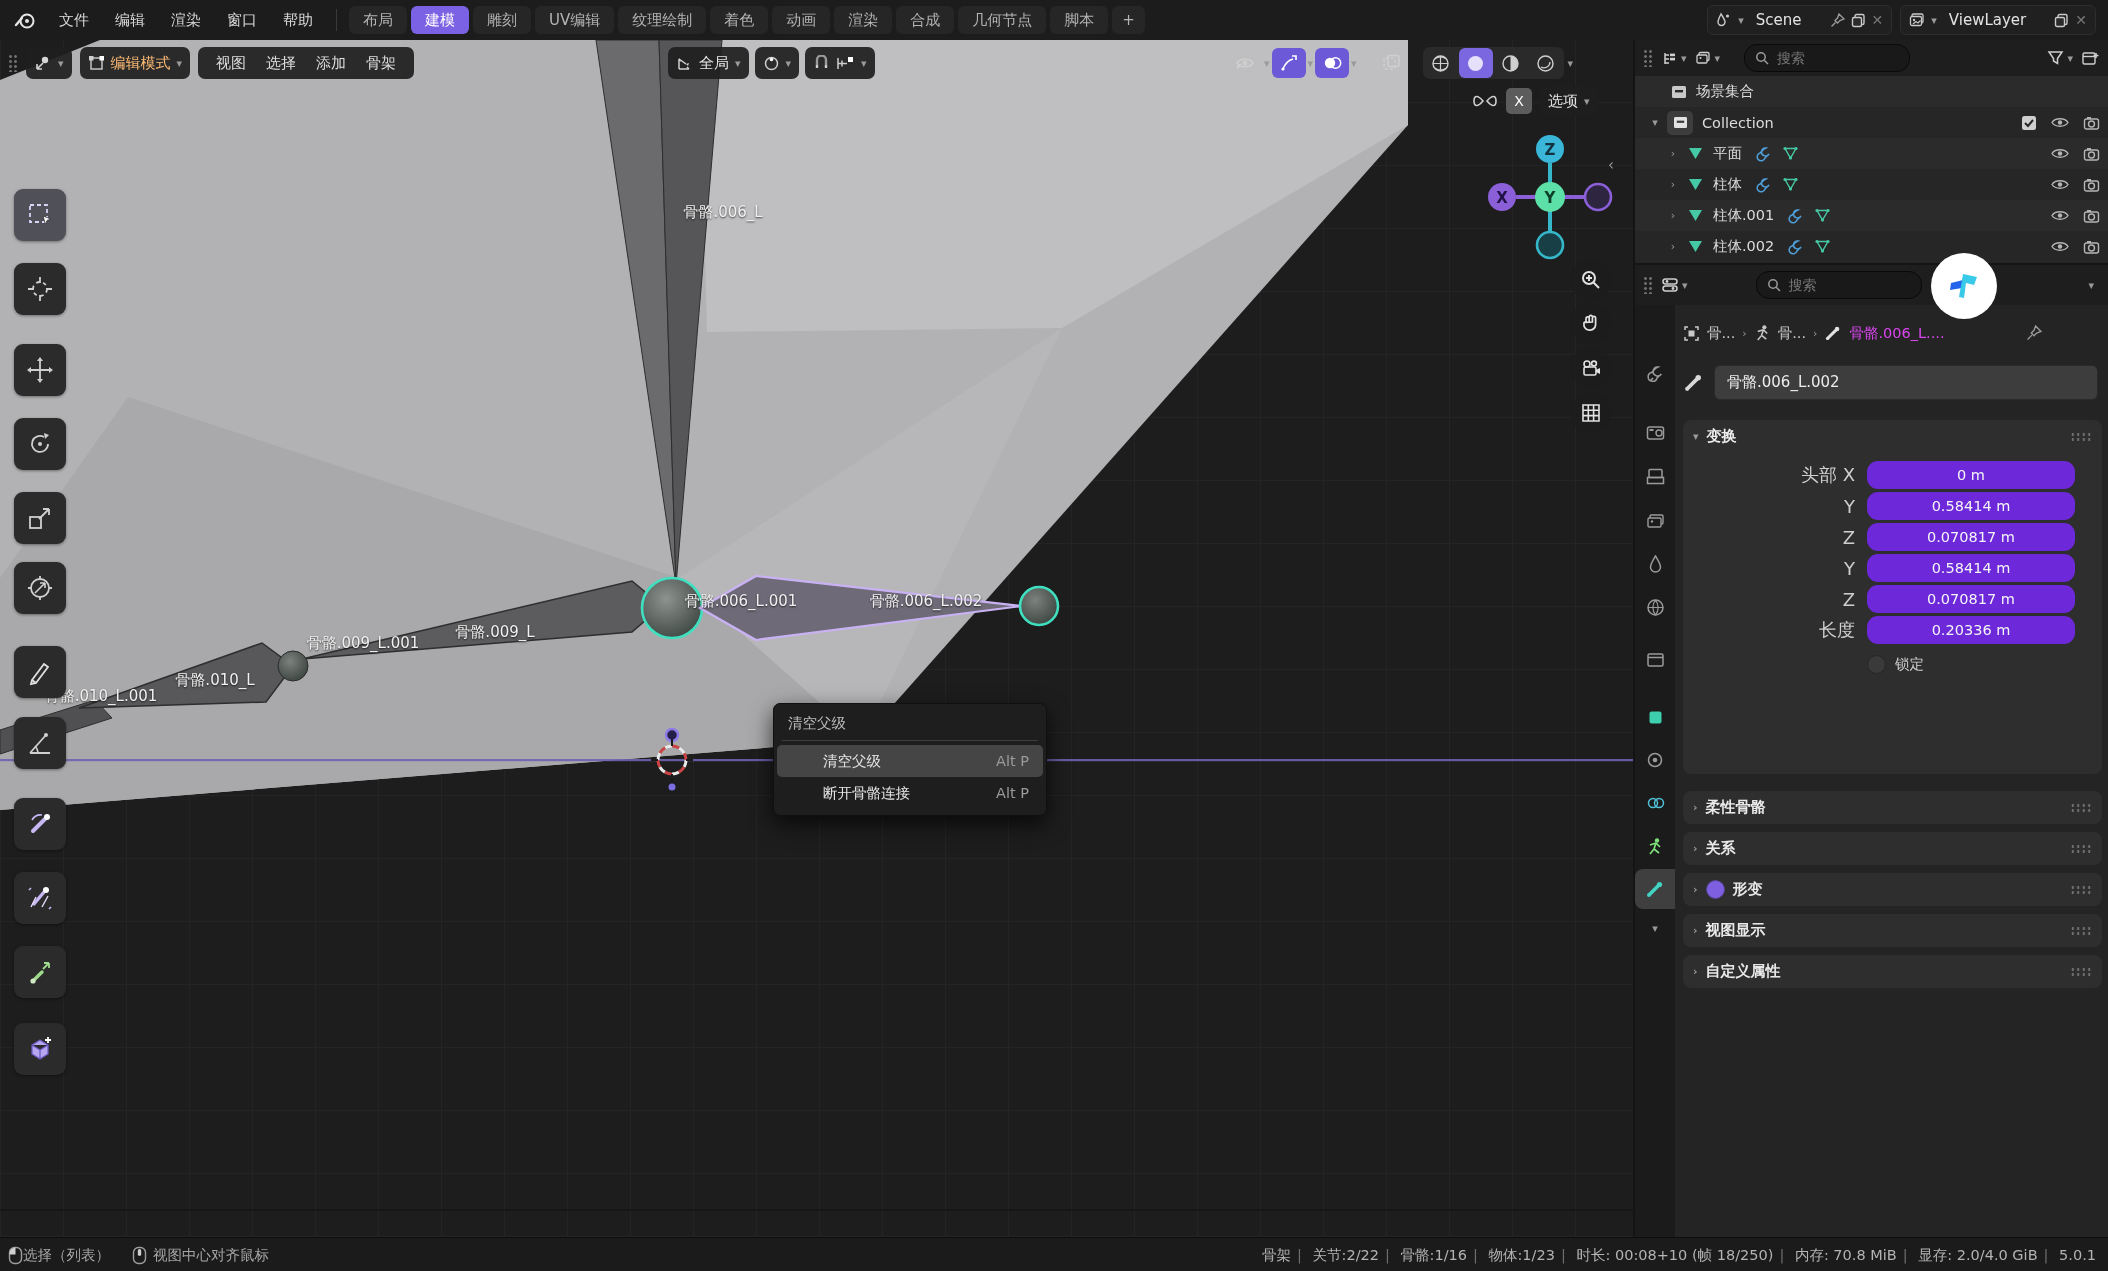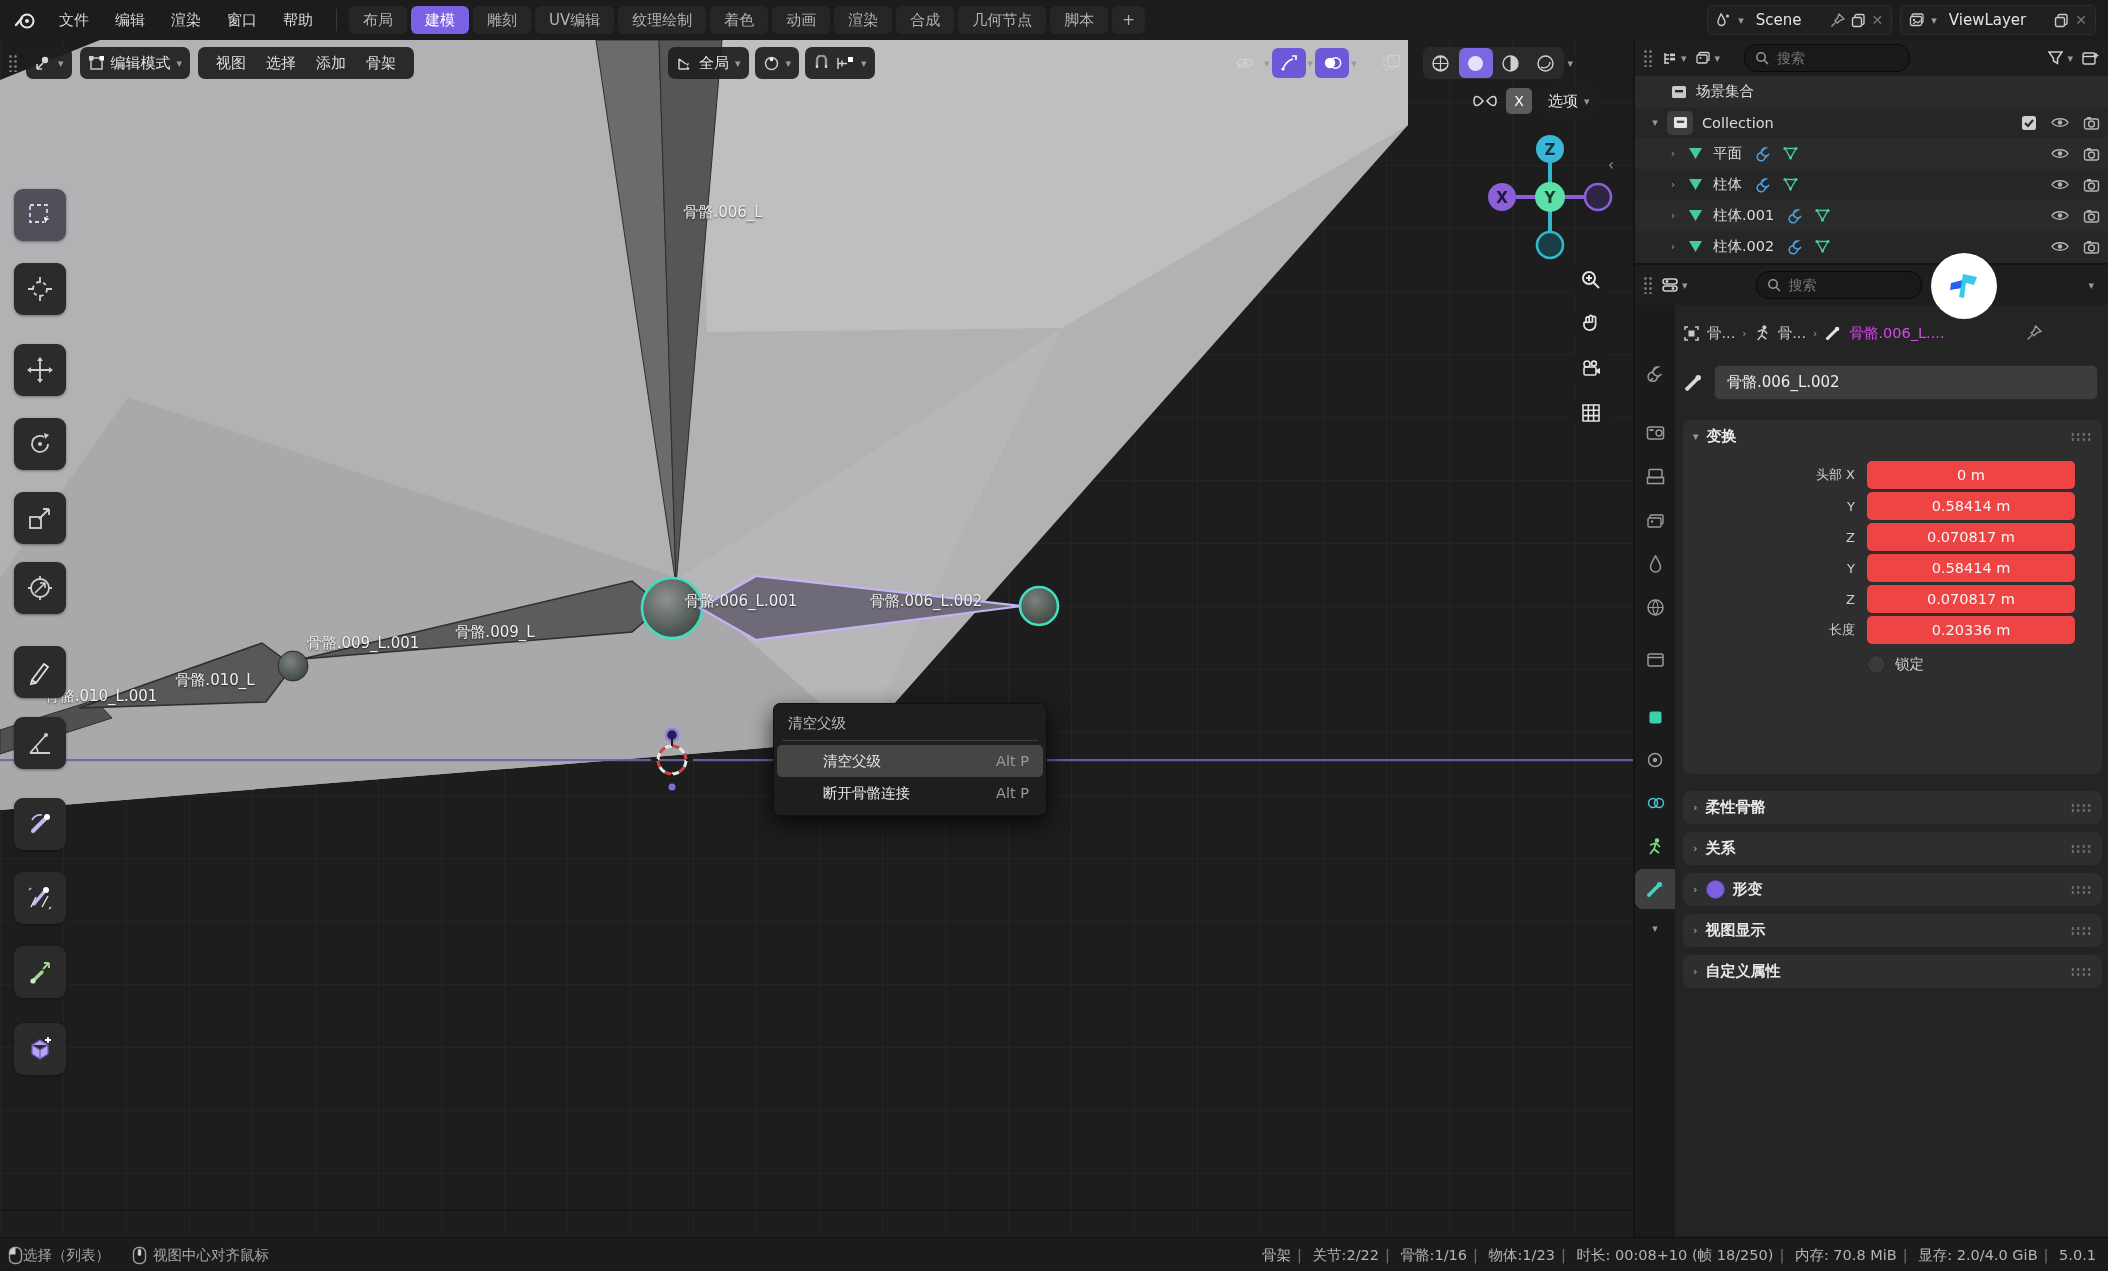--- a/index.html
+++ b/index.html
@@ -49,22 +49,22 @@
   
   #properties{left:1633px;top:263px;width:475px;height:974px;background:#242424;border-left:2px solid #141414;border-top:2px solid #141414;}
   #prop-header{height:40px;display:flex;align-items:center;gap:8px;padding:0 8px;background:#1e1e1e;}
   #prop-tabs{position:absolute;left:0;top:40px;bottom:0;width:40px;background:#1b1b1b;}
   .ptab{position:absolute;left:0;width:40px;height:40px;display:flex;align-items:center;justify-content:center;}
   .ptab.active{background:#3f3f3f;border-radius:8px 0 0 8px;}
   .card{position:absolute;left:48px;right:8px;background:#2e2e2e;border-radius:8px;}
   .card-h{height:33px;display:flex;align-items:center;gap:8px;padding:0 10px;color:#ededed;font-size:15px;font-weight:bold;}
   .grip{margin-left:auto;width:22px;height:10px;background-image:radial-gradient(#707070 1.2px,transparent 1.4px);background-size:5.5px 5px;}
   .trow{display:flex;align-items:center;margin:0 14px 3px 0;height:28px;}
-  .tlabel{width:172px;text-align:right;padding-right:12px;color:#cfcfcf;font-size:13px;font-weight:normal;}
-  .tfield{width:208px;height:28px;background:#ef4444;border-radius:5px;display:flex;align-items:center;justify-content:center;color:#f5f5f5;font-size:14.5px;}
+  .tlabel{width:172px;text-align:right;padding-right:12px;color:#cfcfcf;font-size:18px;font-weight:normal;}
+  .tfield{width:208px;height:28px;background:#6d28d9;border-radius:11px;display:flex;align-items:center;justify-content:center;color:#f5f5f5;font-size:14.5px;}
   .colcard{position:absolute;left:48px;right:8px;height:33px;background:#2e2e2e;border-radius:8px;display:flex;align-items:center;gap:8px;padding:0 10px;color:#e9e9e9;font-size:15px;font-weight:bold;box-sizing:border-box;}
   
   #statusbar{left:0;top:1237px;width:2108px;height:34px;background:#1b1b1b;border-top:1px solid #0d0d0d;display:flex;align-items:center;color:#a5a5a5;font-size:14.5px;}
   .seg+.seg::before{content:" | ";color:#6f6f6f;margin:0 6px;}
   svg{display:block;}
 </style>
 </head>
 <body>
 
 <div id="app">
@@ -193,21 +193,21 @@
             <path d="M3 15 L9 9 M3 15 h5 M3 15 v-5" stroke="#d6d6d6" stroke-width="1.6" fill="none"></path>
           </svg>
         <span class="chev">▾</span>
       </span>
       <span class="pill">
         <svg width="17" height="17" viewBox="0 0 17 17">
             <rect x="3" y="3" width="11" height="11" fill="none" stroke="#cfcfcf" stroke-width="1.4"></rect>
             <rect x="1" y="1" width="4.5" height="4.5" fill="#cfcfcf"></rect>
             <rect x="11.5" y="1" width="4.5" height="4.5" fill="#fff"></rect>
           </svg>
-        <span style="color:#e5e5e5">编辑模式</span>
+        <span style="color:#fdba74">编辑模式</span>
         <span class="chev">▾</span>
       </span>
       <span class="pill" style="gap:0">
         <span class="mi">视图</span>
         <span class="mi">选择</span>
         <span class="mi">添加</span>
         <span class="mi">骨架</span>
       </span>
     </div>
 

